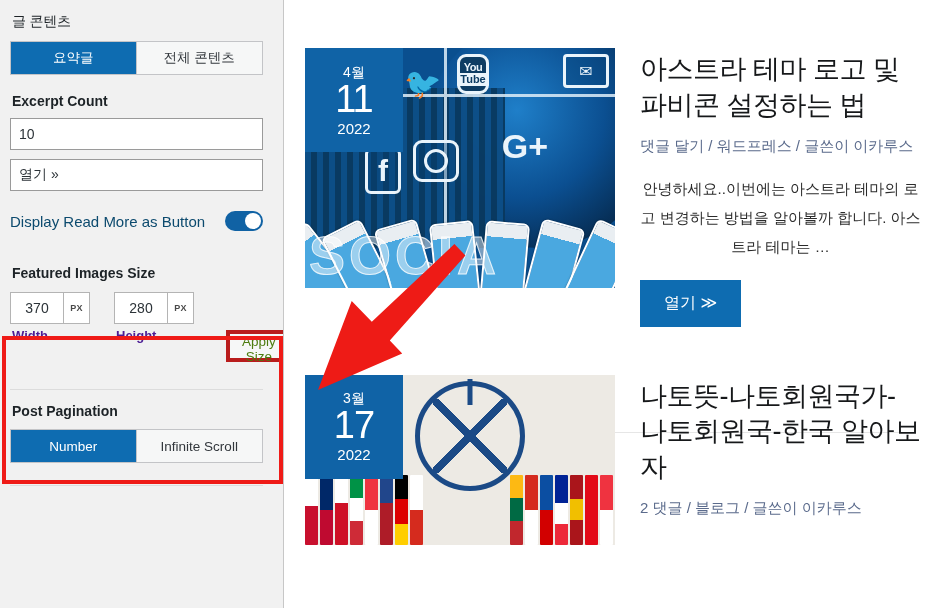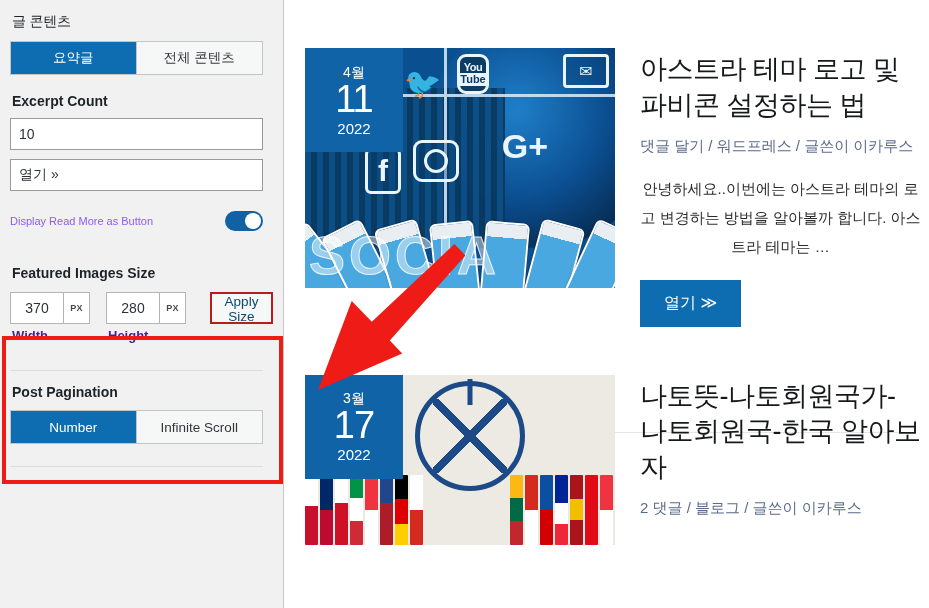--- a/index.html
+++ b/index.html
@@ -73,21 +73,21 @@
     font-family: inherit;
     outline: none;
   }
 
   
   .toggle-row {
     display: flex; align-items: center; justify-content: space-between;
     width: 253px;
     margin-top: 20px;
   }
-  .toggle-label { font-size: 11px; color: #8b5cf6; text-align: center; }
+  .toggle-label { font-size: 15px; color: #0c4a6e; text-align: center; }
   .toggle {
     position: relative;
     width: 38px; height: 20px;
     border-radius: 10px;
     background: #1062a4;
     cursor: pointer;
     flex: 0 0 auto;
   }
   .toggle::after {
     content: "";
@@ -102,21 +102,21 @@
     left: 2px; top: 336px;
     width: 281px; height: 148px;
     border: 4px solid #ef1b17;
     background: transparent;
     pointer-events: none;
   }
 
   .size-row {
     display: flex; align-items: flex-start;
     margin-top: 11px;
-    gap: 8px;
+    gap: 16px;
   }
   .size-unit {
     display: flex;
     flex-direction: column;
     align-items: flex-start;
     margin-right: 8px;
   }
   .size-input-wrap {
     display: flex;
     border: 1px solid #b4b4b4;
@@ -146,27 +146,28 @@
   .size-caption {
     font-size: 13px;
     color: #4c1d95;
     margin-top: 4px;
     padding-left: 2px;
     font-weight: bold;
   }
   .apply-btn {
     height: 32px;
     padding: 0 12px;
-    border: 2px solid #b91c1c;
+    border: 4px solid #b91c1c;
     background: #f6f7f7;
-    color: #0c4a6e;
+    color: #4d7c0f;
     font-size: 13.5px;
     font-family: inherit;
     cursor: pointer;
     margin-left: 8px;
+    margin-top: 38px;
   }
 
   .divider {
     width: 253px; height: 1px;
     background: #dcdcdc;
     margin: 16px 0 0 0;
   }
 
   
   .preview {

